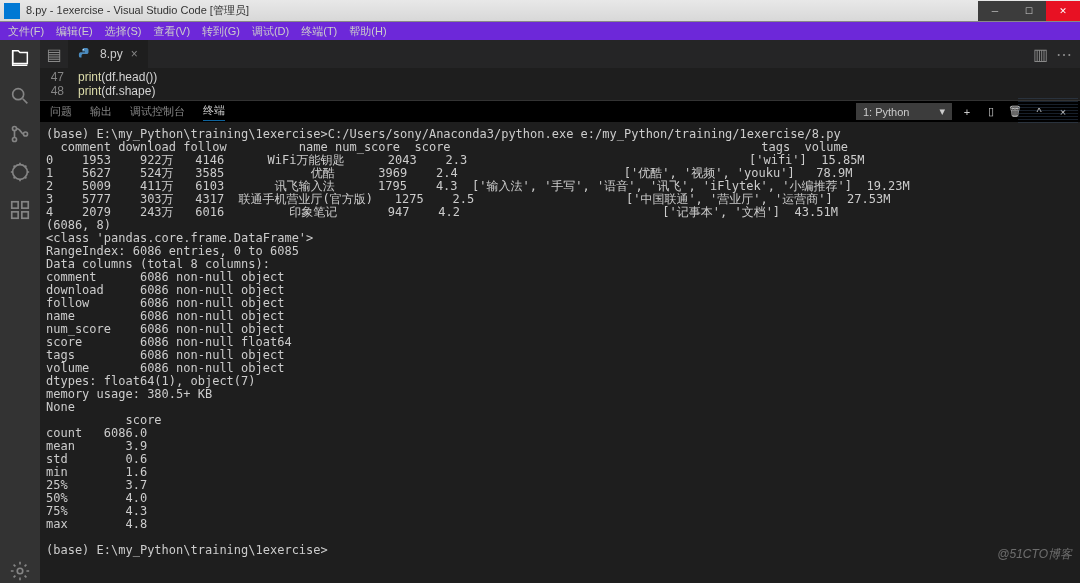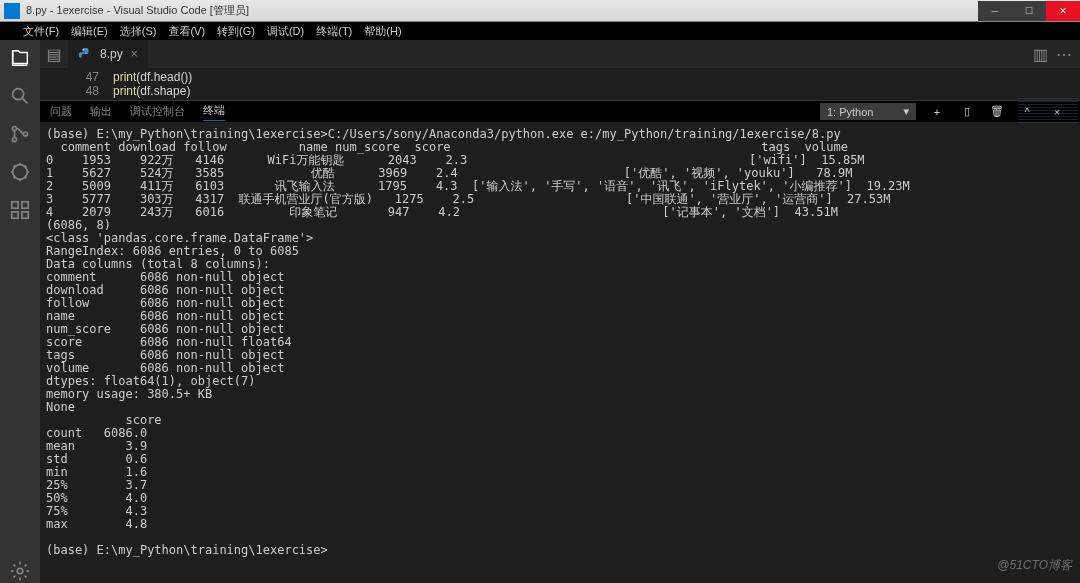--- a/index.html
+++ b/index.html
@@ -5,47 +5,47 @@
 * { margin:0; padding:0; box-sizing:border-box; font-family:"Segoe UI","Microsoft YaHei",sans-serif; }
 body { width:1080px; height:583px; background:#1e1e1e; color:#ccc; overflow:hidden; position:relative; }
 .titlebar { height:22px; background:linear-gradient(#e8e8e8,#d8d8d8); display:flex; align-items:center; font-size:11px; color:#333; border-bottom:1px solid #888; }
 .titlebar .icon { width:16px; height:16px; margin:0 4px; background:#0078d4; }
 .titlebar .title { flex:1; padding-left:2px; }
 .winbtns { display:flex; }
 .winbtn { width:34px; height:20px; display:flex; align-items:center; justify-content:center; font-size:9px; color:#fff; }
 .min { background:#3c3c3c; color:#ccc;}
 .max { background:#3c3c3c; color:#ccc;}
 .cls { background:#e81123; }
-.menubar { height:18px; background:#000000; display:flex; align-items:center; font-size:11px; color:#ccc; padding-left:19px; gap:4px; }
+.menubar { height:18px; background:#6d28d9; display:flex; align-items:center; font-size:11px; color:#ccc; padding-left:4px; gap:4px; }
 .menubar span { padding:0 4px; }
 .main { display:flex; height:calc(583px - 40px); }
 .activity { width:40px; background:#333; display:flex; flex-direction:column; align-items:center; padding-top:6px; gap:14px; }
 .activity .ic { width:24px; height:24px; color:#858585; display:flex; align-items:center; justify-content:center; }
 .activity .ic.active { color:#fff; }
 .activity .ic svg { width:22px; height:22px; }
 .spacer { flex:1; }
 .content { flex:1; display:flex; flex-direction:column; position:relative; }
 .tabs { height:28px; background:#252526; display:flex; align-items:stretch; }
 .tab { display:flex; align-items:center; padding:0 10px; font-size:12px; background:#1e1e1e; color:#ccc; gap:8px; border-right:1px solid #252526;}
 .tab svg { width:14px; height:14px; }
 .tab .x { font-size:12px; color:#888; }
 .tabs .right { margin-left:auto; display:flex; align-items:center; gap:8px; padding-right:8px; color:#888; }
 .editor { background:#1e1e1e; font-family:Consolas,monospace; font-size:12px; padding:2px 0 2px 0; position:relative;}
 .line { display:flex; }
-.gut { width:73px; text-align:right; color:#858585; padding-right:14px; }
+.gut { width:38px; text-align:right; color:#858585; padding-right:14px; }
 .code { color:#d4d4d4; }
 .fn { color:#dcdcaa; }
 .panel-tabs { height:22px; background:#000000; border-top:1px solid #333; display:flex; align-items:center; font-size:11px; color:#888; padding-left:10px; gap:18px; }
 .panel-tabs span.active { color:#ccc; border-bottom:1px solid #0e639c; padding-bottom:2px;}
-.panel-tabs .rt { margin-left:auto; display:flex; align-items:center; gap:12px; padding-right:14px; }
+.panel-tabs .rt { margin-left:auto; display:flex; align-items:center; gap:6px; padding-right:8px; }
 .sel { background:#3c3c3c; color:#ccc; font-size:11px; padding:1px 6px; display:flex; align-items:center; gap:30px; border:1px solid #3c3c3c;}
 .pbtn { width:18px; height:18px; display:flex; align-items:center; justify-content:center; color:#ccc; }
 .terminal { flex:1; background:#1e1e1e; font-family:Consolas,monospace; font-size:12px; color:#ccc; padding:6px 6px; white-space:pre; overflow:hidden; line-height:13px;}
 .minimap { position:absolute; right:2px; top:30px; width:60px; height:26px; background:repeating-linear-gradient(#3a506b 0 1px, transparent 1px 3px); opacity:.4;}
-.watermark { position:absolute; right:8px; bottom:9px; font-size:12px; color:rgba(255,255,255,.35); font-style:italic;margin-top:44px;}
+.watermark { position:absolute; right:8px; bottom:20px; font-size:12px; color:rgba(255,255,255,.35); font-style:italic;margin-top:44px;}
 </style>
 </head>
 <body>
 
 <div class="titlebar">
   <div class="icon"></div>
   <div class="title">8.py - 1exercise - Visual Studio Code [管理员]</div>
   <div class="winbtns">
     <div class="winbtn min">─</div>
     <div class="winbtn max">☐</div>

